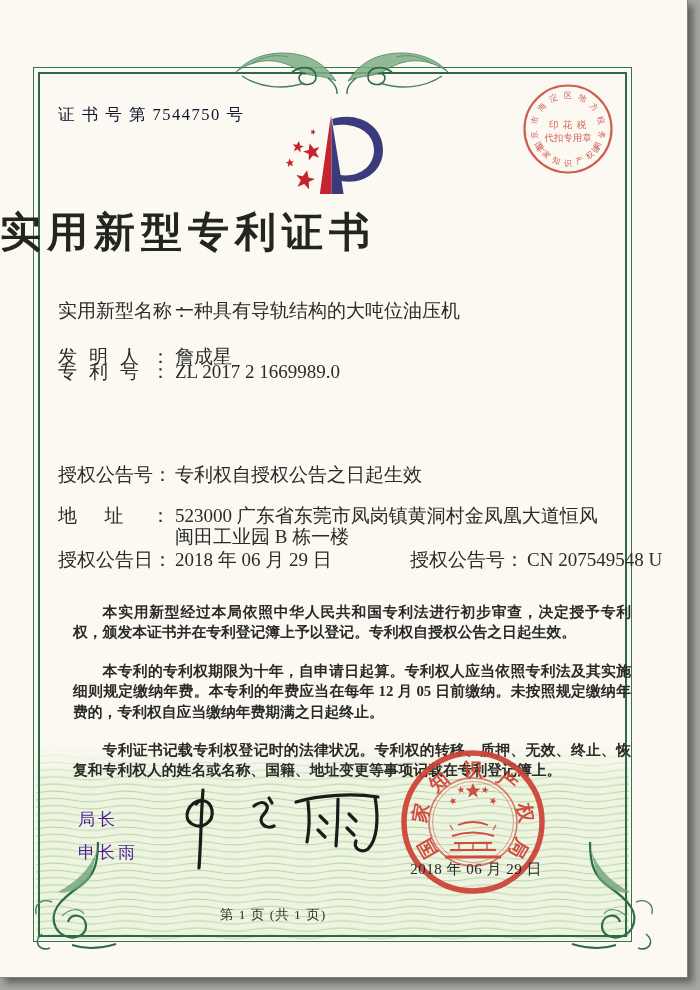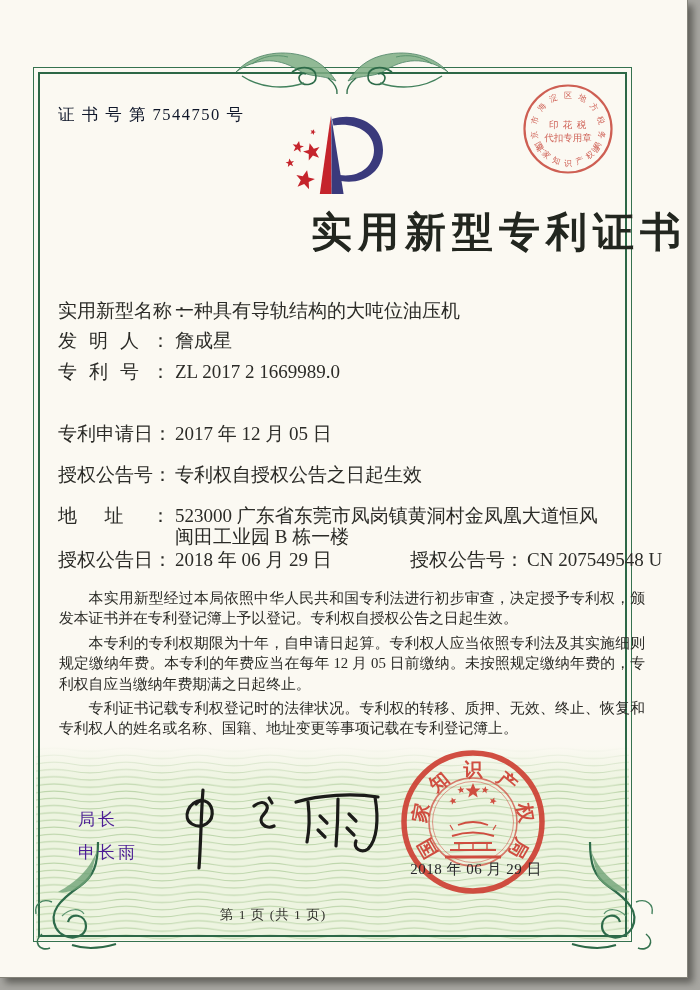--- a/index.html
+++ b/index.html
@@ -5,29 +5,29 @@
   html,body{margin:0;padding:0;}
   .stage{position:relative;width:700px;height:990px;background:#a8a7a2;overflow:hidden;
          font-family:"Liberation Serif","DejaVu Serif",serif;color:#2b2b27;}
   .paper{position:absolute;left:0;top:0;width:687px;height:977px;background:#fbf9f2;
          border-right:1px solid #84837a;border-bottom:1px solid #84837a;
          box-shadow:5px 5px 7px rgba(40,40,35,.55);}
   .abs{position:absolute;}
   .frame-outer{left:33px;top:67px;width:599px;height:875px;border:1.5px solid #35724f;box-sizing:border-box;}
   .frame-inner{left:38px;top:72px;width:589px;height:865px;border:2.5px solid #2d6847;box-sizing:border-box;}
   .certno{left:58px;top:104px;font-size:16.5px;letter-spacing:1.5px;color:#0f172a;}
-  .title{left:0;top:205px;width:100%;text-align:right;font-size:41px;font-weight:bold;
+  .title{left:0;top:205px;width:100%;text-align:left;font-size:41px;font-weight:bold;
          letter-spacing:6px;color:#22261f;}
   .row{left:58px;font-size:19px;line-height:21px;color:#2b2b27;white-space:nowrap;}
   .lab{display:inline-block;width:112px;text-align:justify;text-align-last:justify;vertical-align:top;}
   .val{display:inline-block;margin-left:5px;vertical-align:top;}
   .val-wrap{white-space:normal;width:425px;}
   .pair2{position:absolute;left:352px;top:0;white-space:nowrap;}
   .paras{left:55px;top:584px;width:594px;font-size:14.8px;line-height:20.4px;text-align:justify;color:#2a2a26;}
-  .paras p{margin:4px;text-indent:2em;}
+  .paras p{margin:18px;text-indent:2em;font-weight:bold;}
   .signer{left:78px;font-size:17px;letter-spacing:3px;color:#4c1d95;}
   .footer{left:33px;top:906px;width:480px;text-align:center;font-size:13.5px;letter-spacing:1px;color:#33332e;}
   .sealdate{left:398px;top:860px;width:156px;text-align:center;font-size:15px;letter-spacing:.5px;color:#26262a;}
   svg{position:absolute;overflow:visible;}
   svg text{font-family:"Liberation Serif","DejaVu Serif",serif;}
 </style>
 </head>
 <body>
 
 <div class="stage">
@@ -92,28 +92,25 @@
       <use href="#lstar" transform="translate(22,70) scale(10) rotate(12)"></use>
       <use href="#lstar" transform="translate(30,22) scale(3) rotate(20)"></use>
     </g>
   </svg>
 
   <div class="abs title">实用新型专利证书</div>
 
   <div class="abs row" style="top:300px">
     <span class="lab">实用新型名称：</span><span class="val">一种具有导轨结构的大吨位油压机</span>
   </div>
-  <div class="abs row" style="top:330px">
+  <div class="abs row" style="top:346px">
     <span class="lab">发明人：</span><span class="val">詹成星</span>
   </div>
   <div class="abs row" style="top:361px">
     <span class="lab">专利号：</span><span class="val">ZL 2017 2 1669989.0</span>
-  </div>
-  <div class="abs row" style="top:423px">
-    <span class="lab">专利申请日：</span><span class="val">2017 年 12 月 05 日</span>
   </div>
   <div class="abs row" style="top:464px">
     <span class="lab">授权公告号：</span><span class="val">专利权自授权公告之日起生效</span>
   </div>
   <div class="abs row" style="top:505px">
     <span class="lab">地址：</span><span class="val val-wrap">523000 广东省东莞市凤岗镇黄洞村金凤凰大道恒风闽田工业园 B 栋一楼</span>
   </div>
   <div class="abs row" style="top:549px;width:594px">
     <span class="lab">授权公告日：</span><span class="val">2018 年 06 月 29 日</span>
     <span class="pair2">

